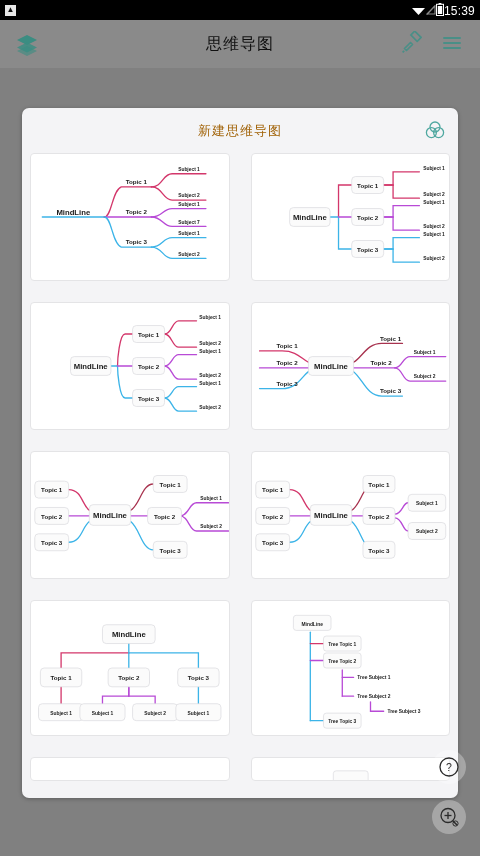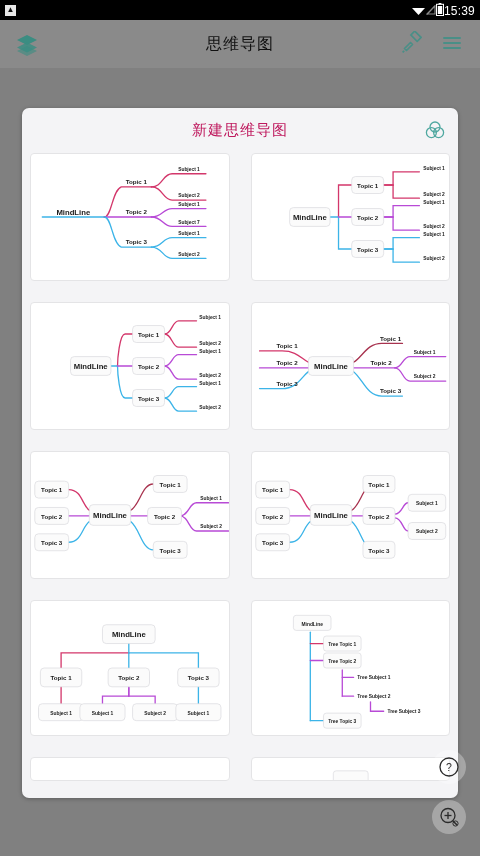--- a/index.html
+++ b/index.html
@@ -42,21 +42,21 @@
   .card {
     position:absolute; left:22px; top:40px; width:436px; height:690px;
     background:#f4f4f6; border-radius:7px;
     box-shadow:0 1px 4px rgba(0,0,0,.28);
     overflow:hidden;
   }
   .card-head {
     height:45px; display:flex; align-items:center; justify-content:center;
     position:relative;
   }
-  .card-title { font-size:15px; color:#be185d; letter-spacing:1px; }
+  .card-title { font-size:13px; color:#a16207; letter-spacing:1px; }
   .venn { position:absolute; right:12px; top:11px; width:22px; height:22px; cursor:pointer; }
   .grid {
     padding:0 8px 8px 8px; display:grid;
     grid-template-columns:1fr 1fr; gap:21px;
   }
   .tpl {
     background:#fff; border:1px solid #e4e4e6; border-radius:4px;
     height:128px; overflow:hidden; cursor:pointer;
   }
   .tpl.tall { height:136px; }

